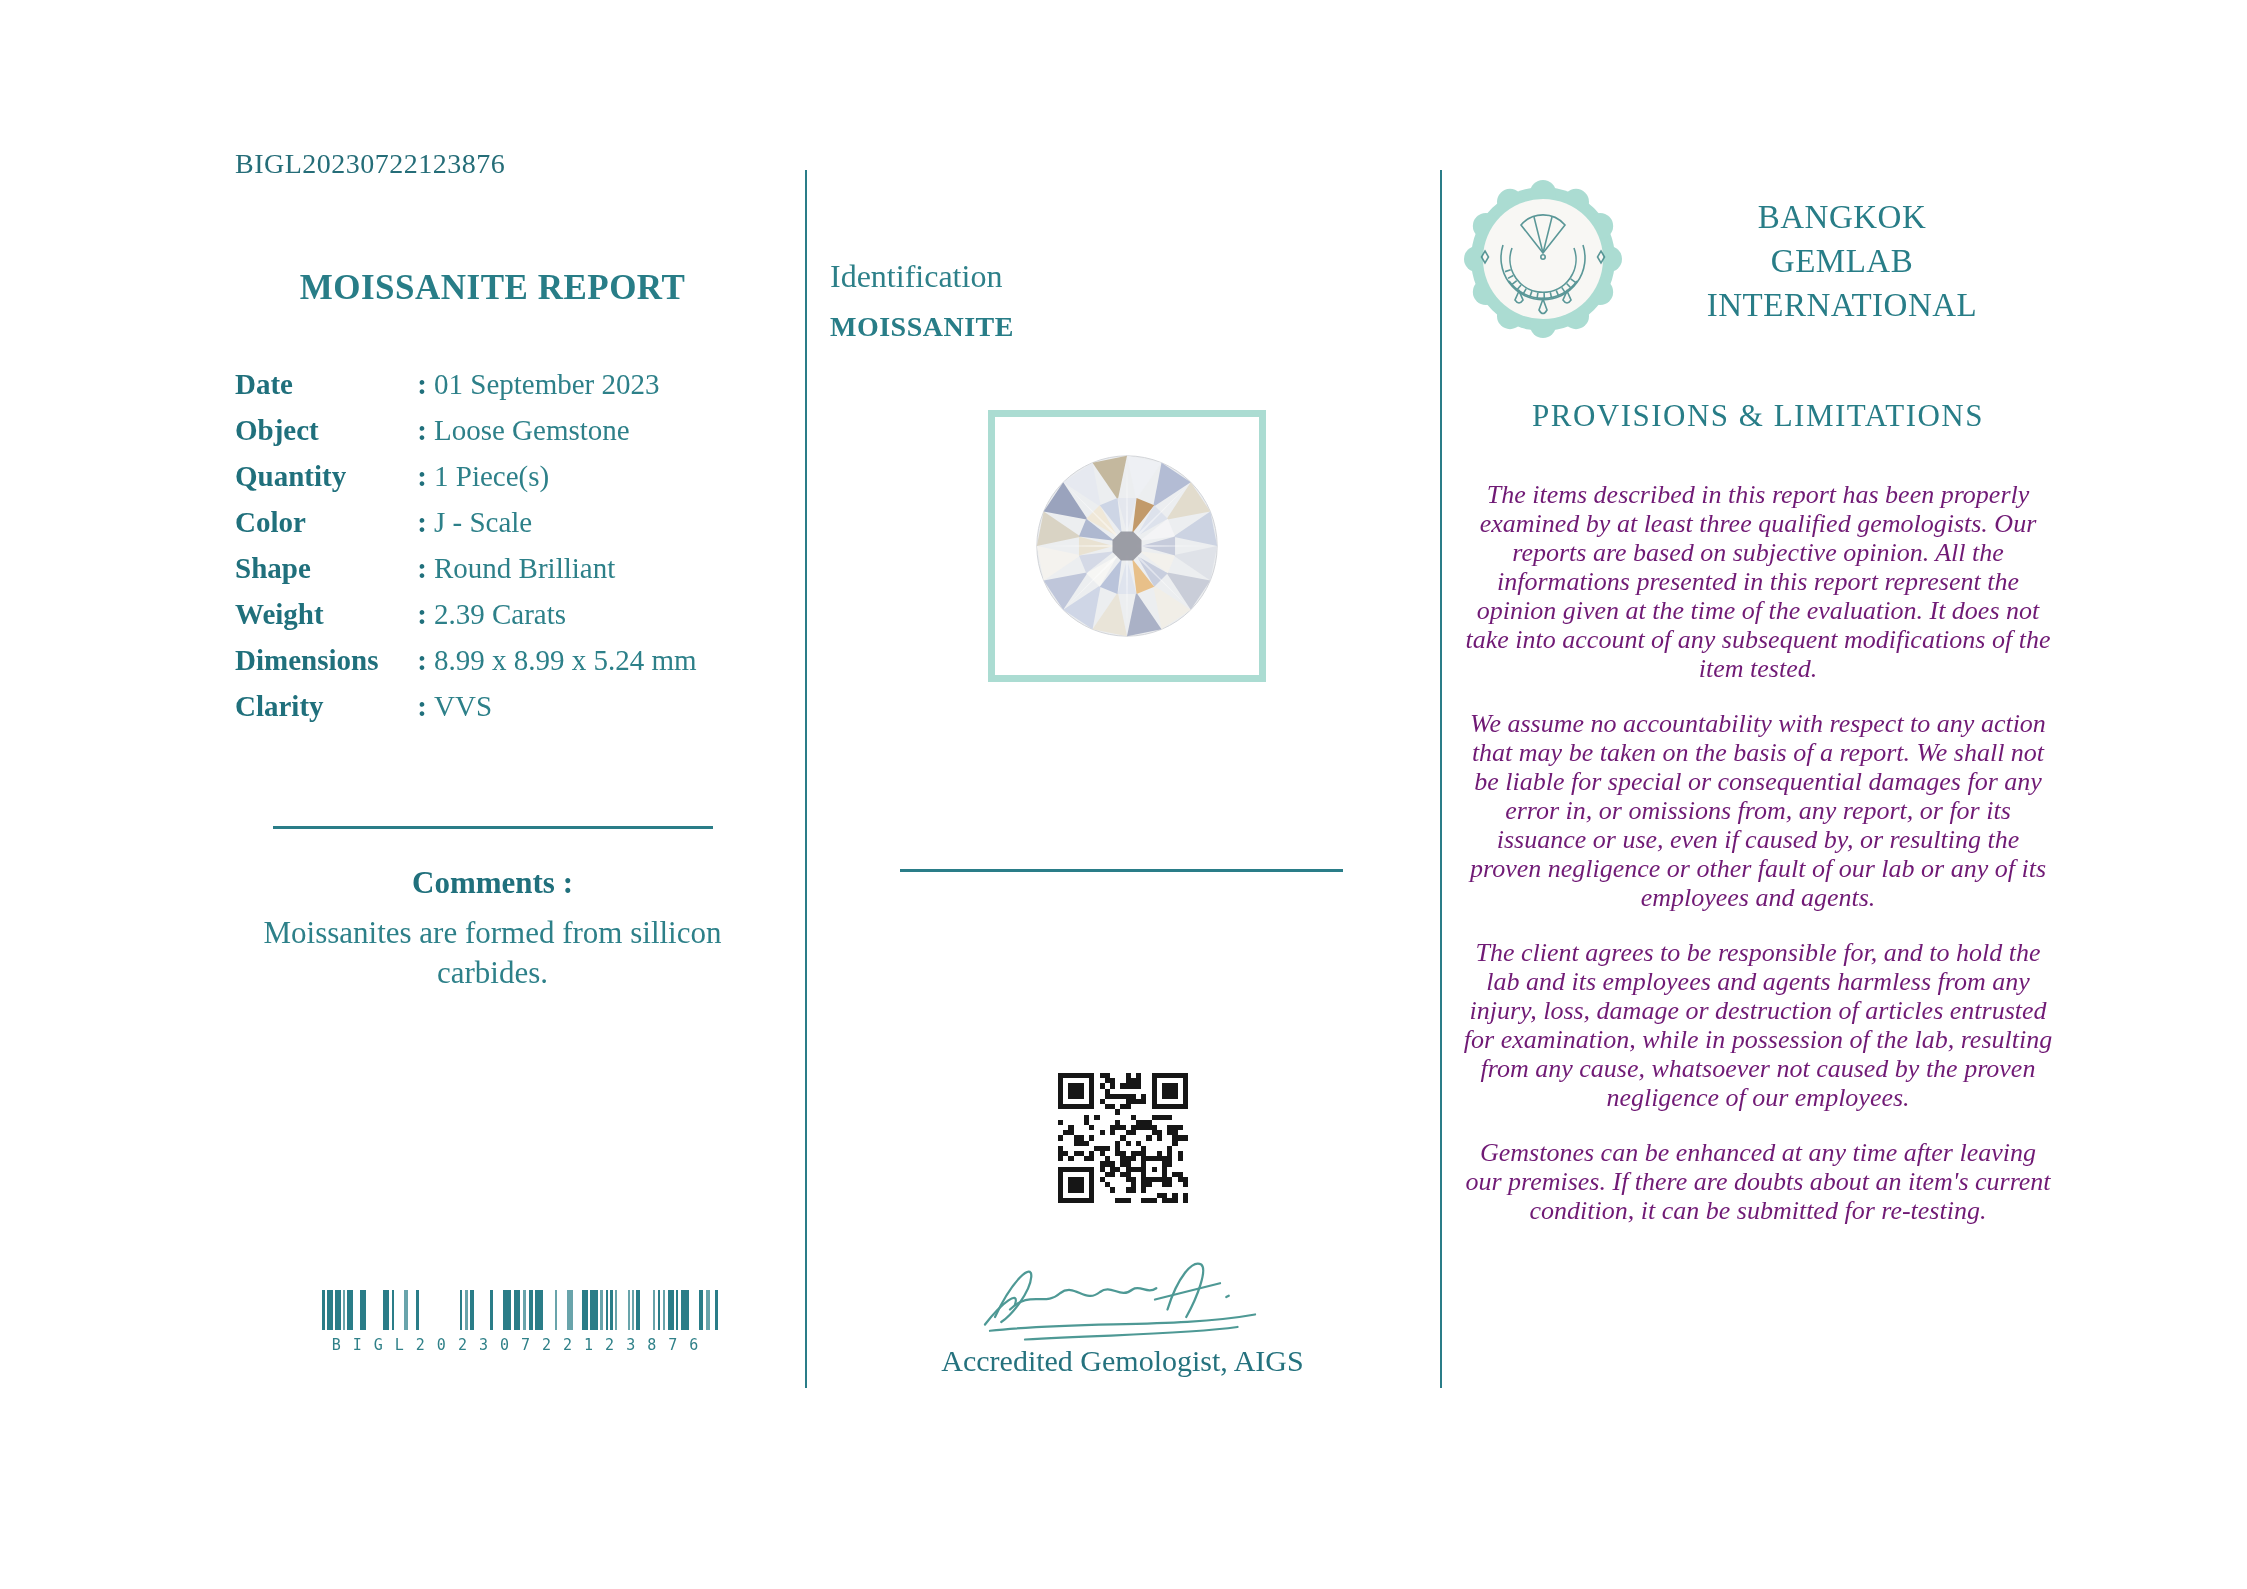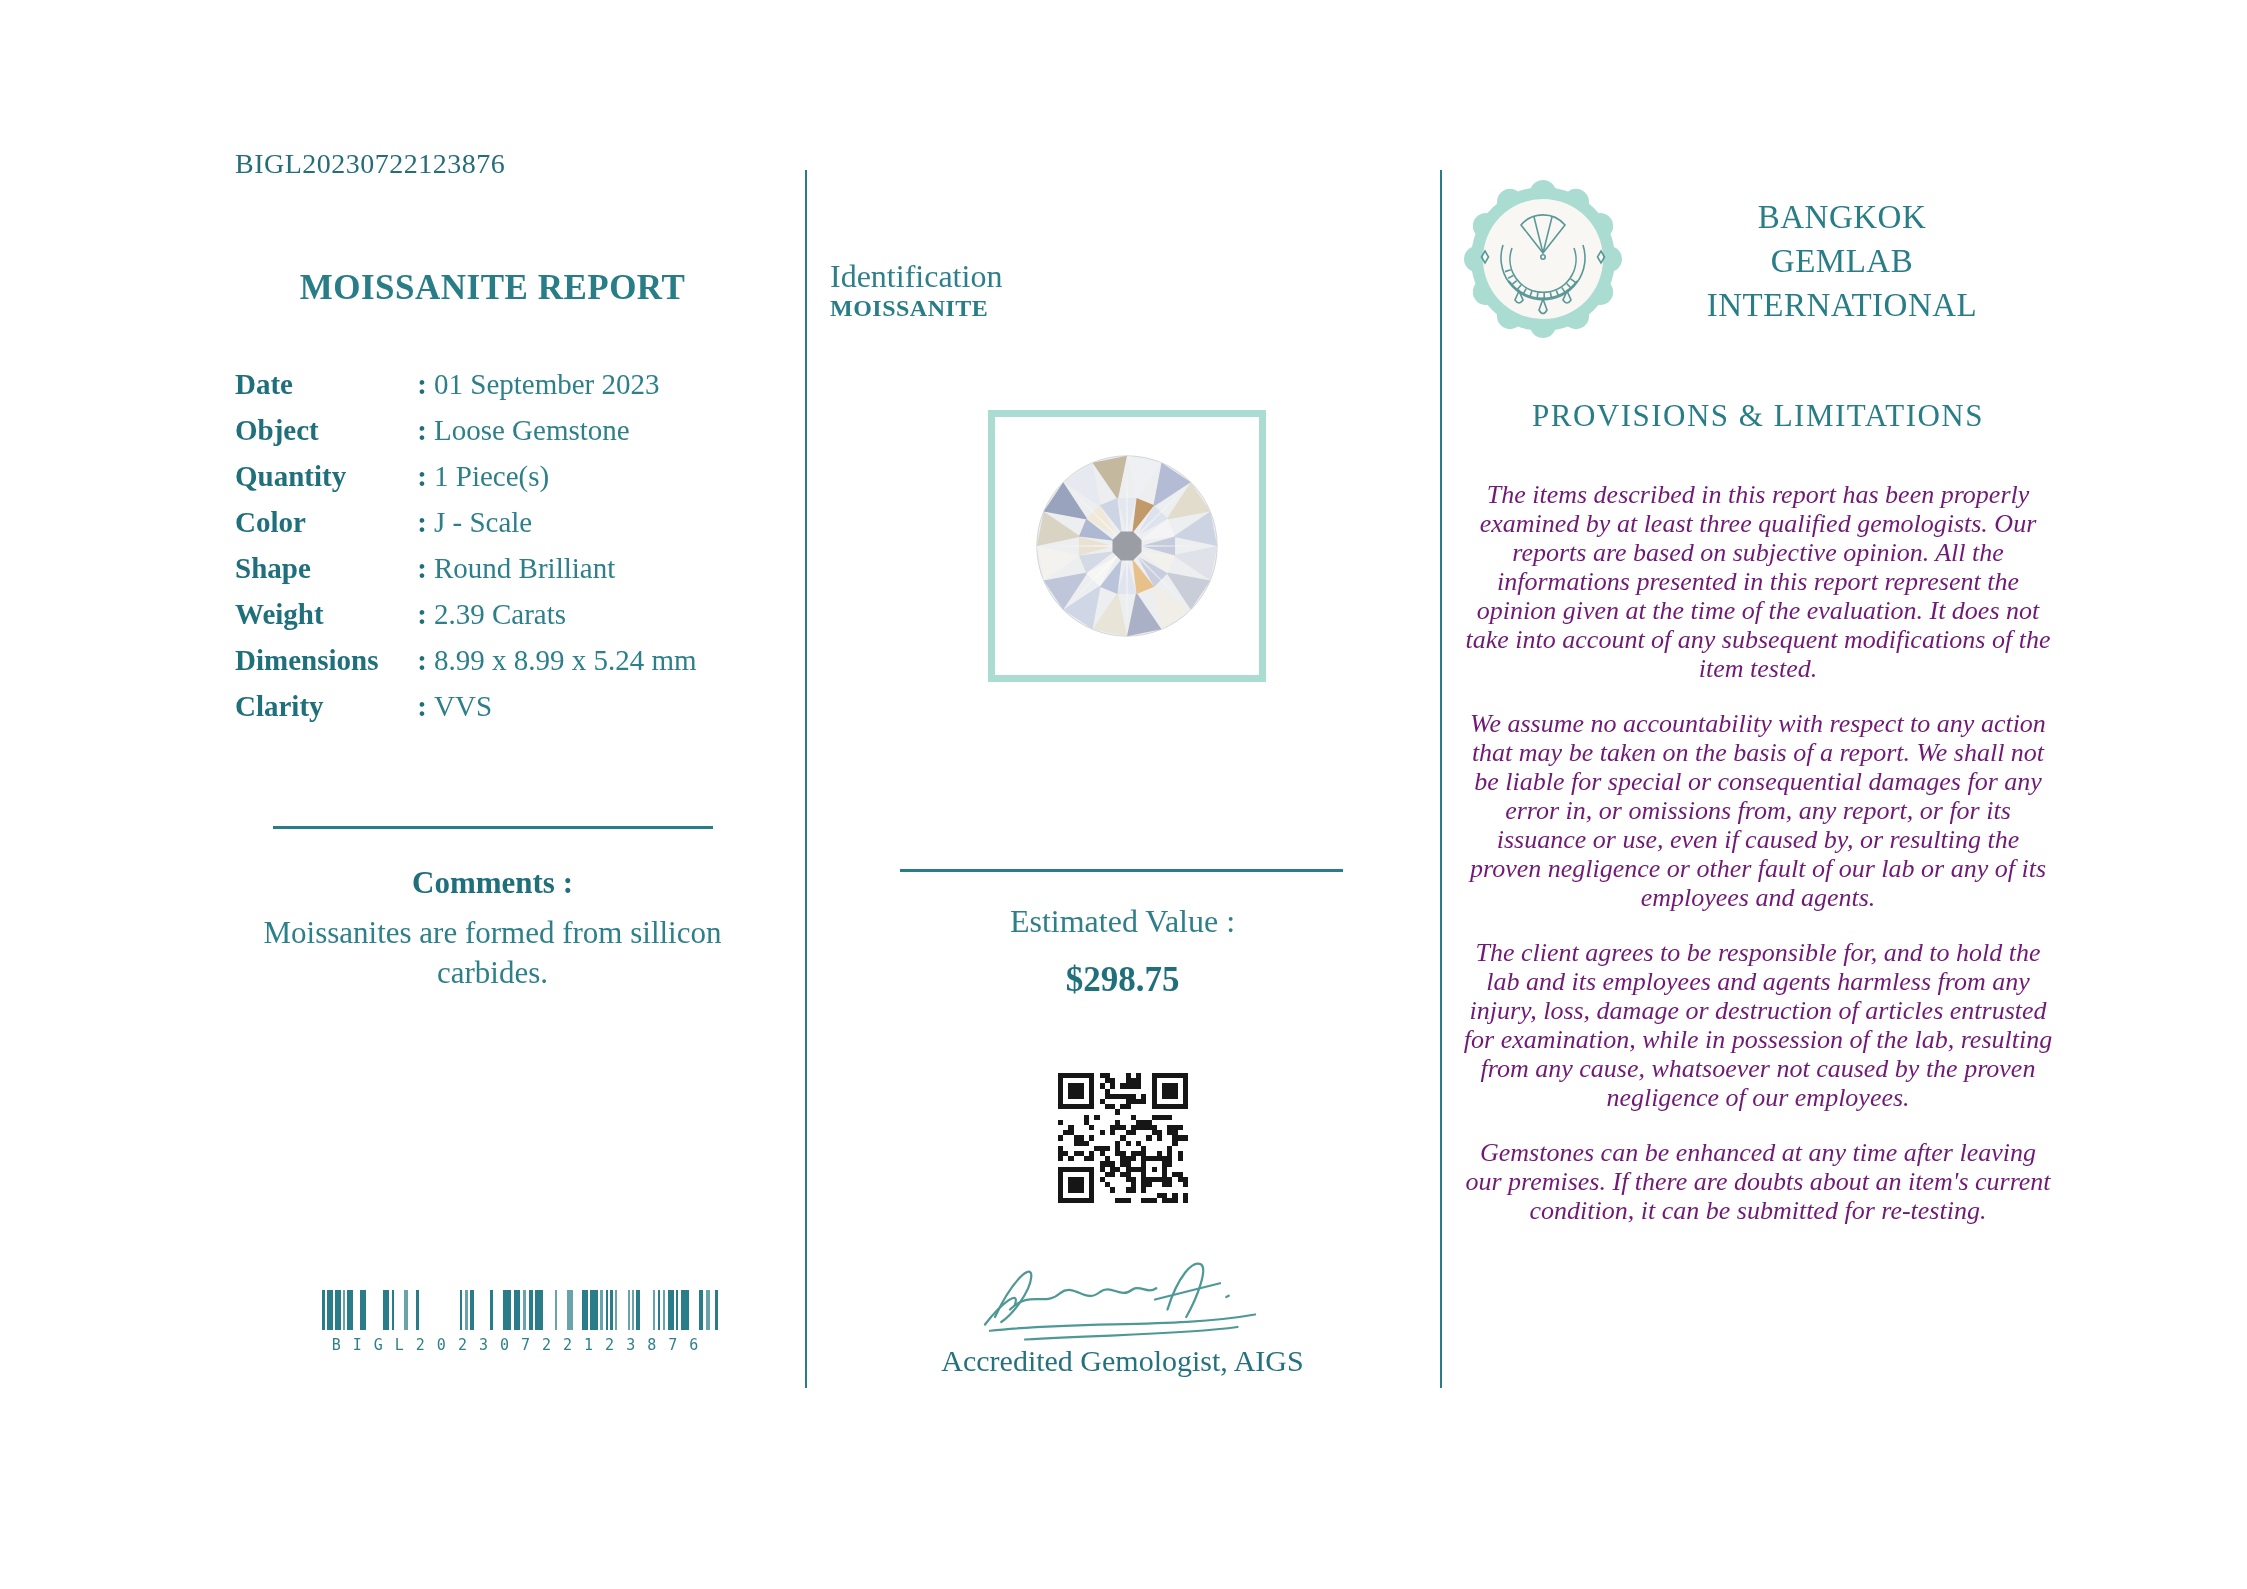--- a/index.html
+++ b/index.html
@@ -21,21 +21,21 @@
   .barcode-wrap{position:absolute;left:322px;top:1290px;width:398px;text-align:center;}
   .barcode-text{margin-top:2px;font-family:"DejaVu Sans Mono","Liberation Mono",monospace;font-size:15px;color:#2f8088;letter-spacing:12px;white-space:nowrap;}
 
   
   .vdiv{position:absolute;top:170px;width:2px;height:1218px;background:#2a7d88;}
   .vdiv1{left:805px;} .vdiv2{left:1440px;}
 
   
   .mid-head{position:absolute;left:830px;top:258px;width:585px;text-align:left;}
   .ident-label{font-size:32px;color:#2d8089;}
-  .ident-value{font-size:24px;font-weight:bold;color:#287d87;letter-spacing:.5px;}
+  .ident-value{margin-top:16px;font-size:28px;font-weight:bold;color:#287d87;letter-spacing:.5px;}
   .gem-box{position:absolute;left:988px;top:410px;width:264px;height:258px;border:7px solid #abdcd2;background:#ffffff;display:flex;align-items:center;justify-content:center;}
   .est-divider{position:absolute;left:900px;top:869px;width:443px;border-top:3px solid #2a7d88;}
   .est-block{position:absolute;left:830px;top:903px;width:585px;text-align:center;}
   .est-label{font-size:32px;color:#2d8089;}
   .est-value{margin-top:20px;font-size:35px;font-weight:bold;color:#20707c;}
   .qr-wrap{position:absolute;left:1058px;top:1073px;width:130px;height:130px;}
   .sig-wrap{position:absolute;left:960px;top:1252px;width:325px;text-align:center;}
   .gemologist{position:absolute;left:830px;top:1344px;width:585px;text-align:center;font-size:30px;color:#25727e;}
 
   
@@ -189,24 +189,20 @@
         <polygon points="-6.173724052680298,7.866710323976392 -62.22539674441617,62.22539674441619 -7.86671032397639,6.173724052680301" fill="#ffffff" opacity="0.45"></polygon>
         <polygon points="-9.928086358538662,1.1971220728891958 -88,1.0776891832496709e-14 -9.928086358538662,-1.1971220728891936" fill="#ffffff" opacity="0.45"></polygon>
         <polygon points="-7.866710323976393,-6.173724052680298 -62.225396744416194,-62.22539674441617 -6.173724052680301,-7.86671032397639" fill="#ffffff" opacity="0.45"></polygon>
         <polygon points="-1.1971220728891965,-9.928086358538662 -1.6165337748745062e-14,-88 1.1971220728891927,-9.928086358538662" fill="#ffffff" opacity="0.45"></polygon>
         <polygon points="6.1737240526802974,-7.866710323976393 62.225396744416166,-62.225396744416194 7.86671032397639,-6.173724052680301" fill="#ffffff" opacity="0.45"></polygon>
         <polygon points="14.782072520180588,6.1229349178414365 6.122934917841437,14.782072520180588 -6.122934917841436,14.782072520180588 -14.782072520180588,6.122934917841438 -14.78207252018059,-6.122934917841435 -6.122934917841445,-14.782072520180584 6.12293491784144,-14.782072520180586 14.782072520180584,-6.122934917841446" fill="#92949c" opacity="0.9"></polygon>
       </svg>
   </div>
 
   <div class="est-divider"></div>
-  <div class="est-block">
-    <div class="est-label">Estimated Value :</div>
-    <div class="est-value">$298.75</div>
-  </div>
 
   <div class="qr-wrap">
     <svg id="qr-svg" width="130" height="130" viewBox="0 0 25 25" shape-rendering="crispEdges">
         <rect x="8" y="0" width="1" height="1" fill="#161616"></rect>
         <rect x="9" y="0" width="1" height="1" fill="#161616"></rect>
         <rect x="13" y="0" width="1" height="1" fill="#161616"></rect>
         <rect x="15" y="0" width="1" height="1" fill="#161616"></rect>
         <rect x="9" y="1" width="1" height="1" fill="#161616"></rect>
         <rect x="10" y="1" width="1" height="1" fill="#161616"></rect>
         <rect x="13" y="1" width="1" height="1" fill="#161616"></rect>

